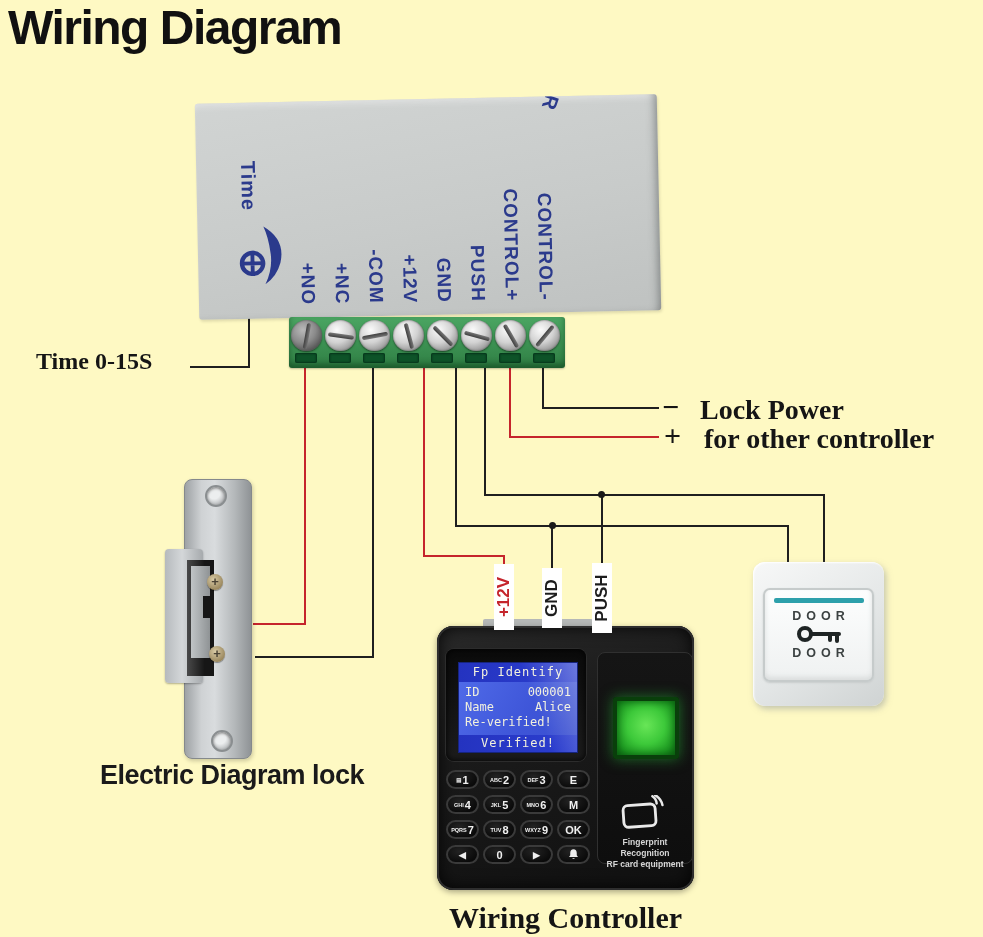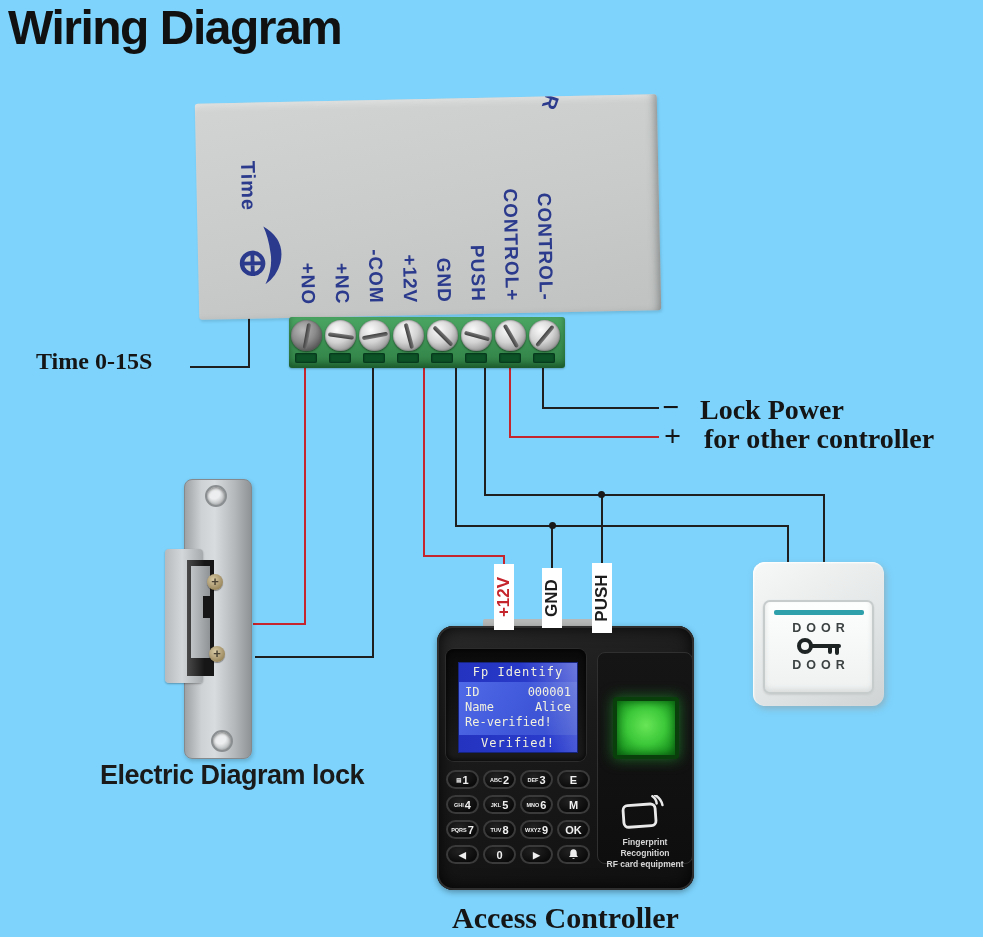--- a/index.html
+++ b/index.html
@@ -1,16 +1,16 @@
 <!DOCTYPE html>
 <html><head>
 <meta charset="utf-8">
 <style>
   html,body{margin:0;padding:0;background:#fff;}
-  .stage{position:relative;width:983px;height:937px;background:#7dd3fc;overflow:hidden;
+  .stage{position:relative;width:983px;height:937px;background:#fef9c3;overflow:hidden;
          font-family:"Liberation Sans",sans-serif;}
   .abs{position:absolute;}
 
   
   .title{position:absolute;left:8px;top:0px;font-size:48px;font-weight:900;color:#111;
          letter-spacing:-1.5px;font-family:"Liberation Sans",sans-serif;}
 
   
   .psu{position:absolute;left:197px;top:99px;width:462px;height:216px;border-radius:3px;
        background:linear-gradient(170deg,#d1d4d3 0%,#c8cbca 55%,#bfc2c1 100%);
@@ -96,21 +96,21 @@
        font-size:11px;font-weight:bold;cursor:pointer;padding:0;}
   .kbtn .pfx{font-size:5.5px;margin-right:1px;font-weight:bold;}
   .kbtn .arrow{font-size:9px;}
 
   
   .dlock{position:absolute;left:753px;top:562px;width:131px;height:144px;border-radius:12px;
        background:linear-gradient(145deg,#f7f8f8,#e4e7e7 55%,#cfd3d3);
        box-shadow:2px 3px 6px rgba(150,155,155,.55), inset 1px 1px 2px #fff;}
   .dbtn{position:absolute;left:10px;top:26px;width:107px;height:90px;border-radius:7px;
        background:linear-gradient(180deg,#fdfefe,#eff1f1);border:2px solid #c6cbcb;
-       box-shadow:inset 0 -3px 5px #dadddd, 0 1px 2px #c8cccc;display:flex;flex-direction:column;align-items:center;margin-top:12px;}
+       box-shadow:inset 0 -3px 5px #dadddd, 0 1px 2px #c8cccc;display:flex;flex-direction:column;align-items:center;}
   .dstripe{margin-top:8px;width:90px;height:5px;background:#2da0ab;border-radius:2px;}
   .dtext{font-size:12.5px;font-weight:bold;letter-spacing:5px;color:#3c4242;text-indent:5px;}
   .dtext.door{margin-top:6px;} .dtext.exit{margin-top:1px;}
 </style>
 </head>
 <body>
 
 <div class="stage">
 
   <div class="title">Wiring Diagram</div>
@@ -318,21 +318,21 @@
           <span class="arrow">▶</span>
         </button>
       <button class="kbtn">
         <svg width="13" height="13" viewBox="0 0 16 16">
           <path d="M8 1.5c-2.6 0-4 2-4 4.5v3L2.5 11h11L12 9V6c0-2.5-1.4-4.5-4-4.5z" fill="#ededed"></path>
           <path d="M6.5 12.3a1.6 1.6 0 0 0 3 0z" fill="#ededed"></path>
         </svg>
       </button>
     </div>
   </div>
-  <div class="serifb" style="left:437px;top:901px;width:257px;text-align:center;font-size:30px">Access Controller</div>
+  <div class="serifb" style="left:437px;top:901px;width:257px;text-align:center;font-size:30px">Wiring Controller</div>
 
   <div class="dlock">
     <div class="dbtn">
       <div class="dstripe"></div>
       <div class="dtext door">DOOR</div>
       <svg width="46" height="22" viewBox="0 0 46 22">
         <circle cx="9" cy="11" r="6" fill="none" stroke="#1e2424" stroke-width="4"></circle>
         <path d="M15 11 H 43 M34 11 v6 M41 11 v7" stroke="#1e2424" stroke-width="4" fill="none" stroke-linecap="round"></path>
       </svg>
       <div class="dtext exit">DOOR</div>

